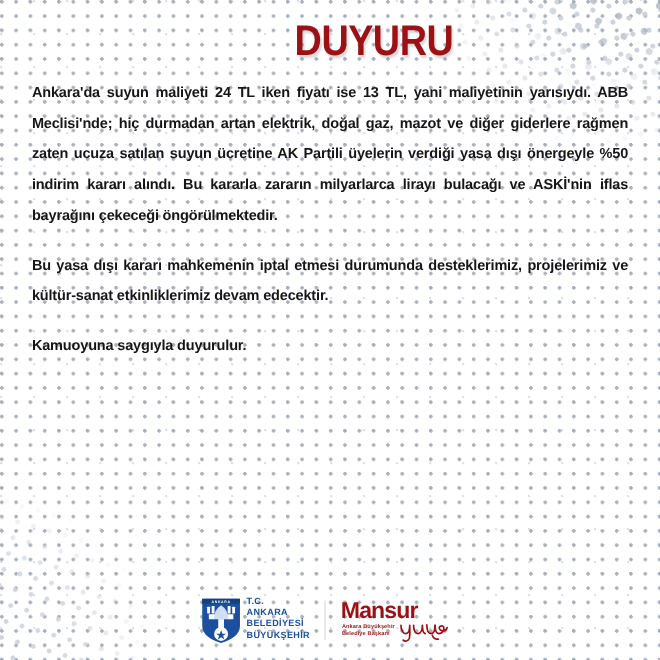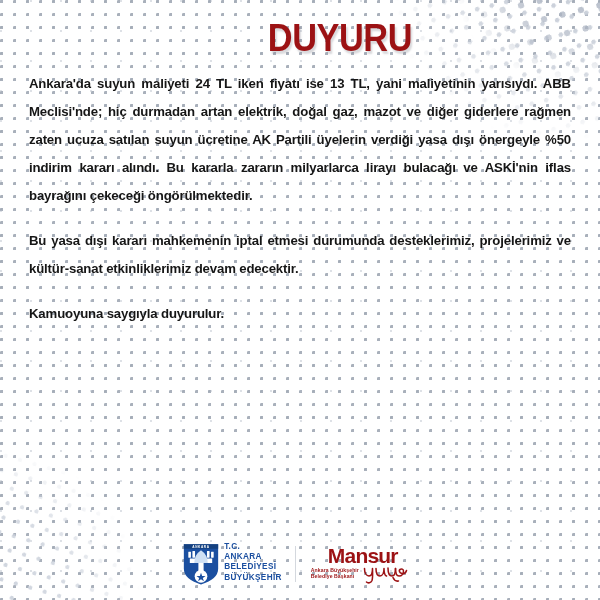--- a/index.html
+++ b/index.html
@@ -164,21 +164,21 @@
   }
   .mansur-word {
     font-family: "Liberation Sans", "DejaVu Sans", sans-serif;
     font-weight: 700;
     font-size: 21px;
     line-height: 21px;
     color: #9c1214;
     letter-spacing: -0.8px;
     position: absolute;
     top: 3px;
-    left: 32px;
+    left: 14px;
   }
   .mansur-sub {
     position: absolute;
     top: 25px;
     left: 15px;
     font-family: "Liberation Sans", "DejaVu Sans", sans-serif;
     font-weight: 700;
     font-size: 5.1px;
     line-height: 6.4px;
     color: #9c1214;

